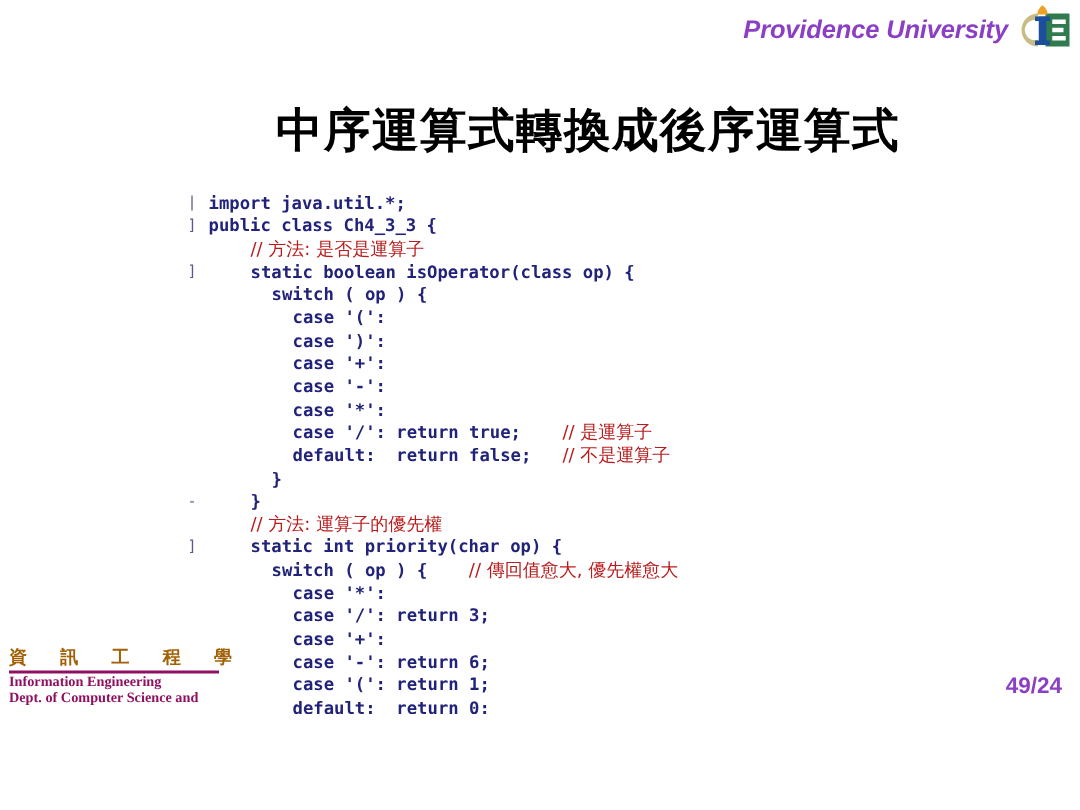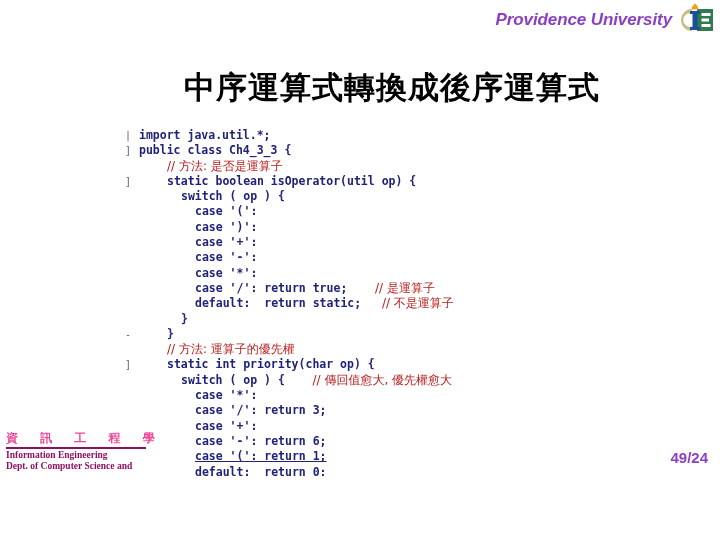--- a/index.html
+++ b/index.html
@@ -101,21 +101,21 @@
   .footer-logo {
     position: absolute;
     left: 6px;
     bottom: 4px;
     width: 150px;
   }
   .footer-cjk {
     font-family: "DejaVu Sans", sans-serif;
     font-size: 12px;
     font-weight: bold;
-    color: #ec4899;
+    color: #a16207;
     letter-spacing: 9px;
     line-height: 15px;
     white-space: nowrap;
   }
   .footer-rule {
     height: 2.5px;
     background: #8f1060;
     width: 140px;
     margin: 1px 0 1px 0;
   }
@@ -162,39 +162,39 @@
       </svg>
     </span>
   </div>
 
   <h1 class="slide-title">中序運算式轉換成後序運算式</h1>
 
   <div class="code-shot" id="code-shot">
       <div class="code-line"><span class="gutter">|</span><span style="padding-left: 0px;"><span class="kw">import java.util.*;</span></span></div>
       <div class="code-line"><span class="gutter">]</span><span style="padding-left: 0px;"><span class="kw">public class Ch4_3_3 {</span></span></div>
       <div class="code-line"><span class="gutter"></span><span style="padding-left: 28px;"><span class="cmt-cjk">// 方法: 是否是運算子</span></span></div>
-      <div class="code-line"><span class="gutter">]</span><span style="padding-left: 28px;"><span class="kw">static boolean isOperator(util op) {</span></span></div>
+      <div class="code-line"><span class="gutter">]</span><span style="padding-left: 28px;"><span class="kw">static boolean isOperator(class op) {</span></span></div>
       <div class="code-line"><span class="gutter"></span><span style="padding-left: 42px;"><span class="kw">switch ( op ) {</span></span></div>
       <div class="code-line"><span class="gutter"></span><span style="padding-left: 56px;"><span class="kw">case '(':</span></span></div>
       <div class="code-line"><span class="gutter"></span><span style="padding-left: 56px;"><span class="kw">case ')':</span></span></div>
       <div class="code-line"><span class="gutter"></span><span style="padding-left: 56px;"><span class="kw">case '+':</span></span></div>
       <div class="code-line"><span class="gutter"></span><span style="padding-left: 56px;"><span class="kw">case '-':</span></span></div>
       <div class="code-line"><span class="gutter"></span><span style="padding-left: 56px;"><span class="kw">case '*':</span></span></div>
       <div class="code-line"><span class="gutter"></span><span style="padding-left: 56px;"><span class="kw">case '/': return true;    </span><span class="cmt-cjk">// 是運算子</span></span></div>
-      <div class="code-line"><span class="gutter"></span><span style="padding-left: 56px;"><span class="kw">default:  return static;   </span><span class="cmt-cjk">// 不是運算子</span></span></div>
+      <div class="code-line"><span class="gutter"></span><span style="padding-left: 56px;"><span class="kw">default:  return false;   </span><span class="cmt-cjk">// 不是運算子</span></span></div>
       <div class="code-line"><span class="gutter"></span><span style="padding-left: 42px;"><span class="kw">}</span></span></div>
       <div class="code-line"><span class="gutter">-</span><span style="padding-left: 28px;"><span class="kw">}</span></span></div>
       <div class="code-line"><span class="gutter"></span><span style="padding-left: 28px; margin-top: 23px;"><span class="cmt-cjk">// 方法: 運算子的優先權</span></span></div>
       <div class="code-line"><span class="gutter">]</span><span style="padding-left: 28px;"><span class="kw">static int priority(char op) {</span></span></div>
       <div class="code-line"><span class="gutter"></span><span style="padding-left: 42px;"><span class="kw">switch ( op ) {    </span><span class="cmt-cjk">// 傳回值愈大, 優先權愈大</span></span></div>
       <div class="code-line"><span class="gutter"></span><span style="padding-left: 56px;"><span class="kw">case '*':</span></span></div>
       <div class="code-line"><span class="gutter"></span><span style="padding-left: 56px;"><span class="kw">case '/': return 3;</span></span></div>
       <div class="code-line"><span class="gutter"></span><span style="padding-left: 56px;"><span class="kw">case '+':</span></span></div>
       <div class="code-line"><span class="gutter"></span><span style="padding-left: 56px;"><span class="kw">case '-': return 6;</span></span></div>
-      <div class="code-line"><span class="gutter"></span><span style="padding-left: 56px; text-decoration: underline;"><span class="kw">case '(': return 1;</span></span></div>
+      <div class="code-line"><span class="gutter"></span><span style="padding-left: 56px;"><span class="kw">case '(': return 1;</span></span></div>
       <div class="code-line"><span class="gutter"></span><span style="padding-left: 56px; margin-top: 21px;"><span class="kw">default:  return 0;</span></span></div>
       <div class="code-line"><span class="gutter"></span><span style="padding-left: 42px;"><span class="kw">}</span></span></div>
       <div class="code-line"><span class="gutter">-</span><span style="padding-left: 28px;"><span class="kw">}</span></span></div>
       <div class="code-line"><span class="gutter"></span><span style="padding-left: 28px;"><span class="cmt-cjk">// 方法: 中序轉後序運算式</span></span></div>
     </div>
 
   <div class="footer-logo">
     <div class="footer-cjk">資 訊 工 程 學</div>
     <div class="footer-rule"></div>
     <div class="footer-en">Information Engineering</div>

